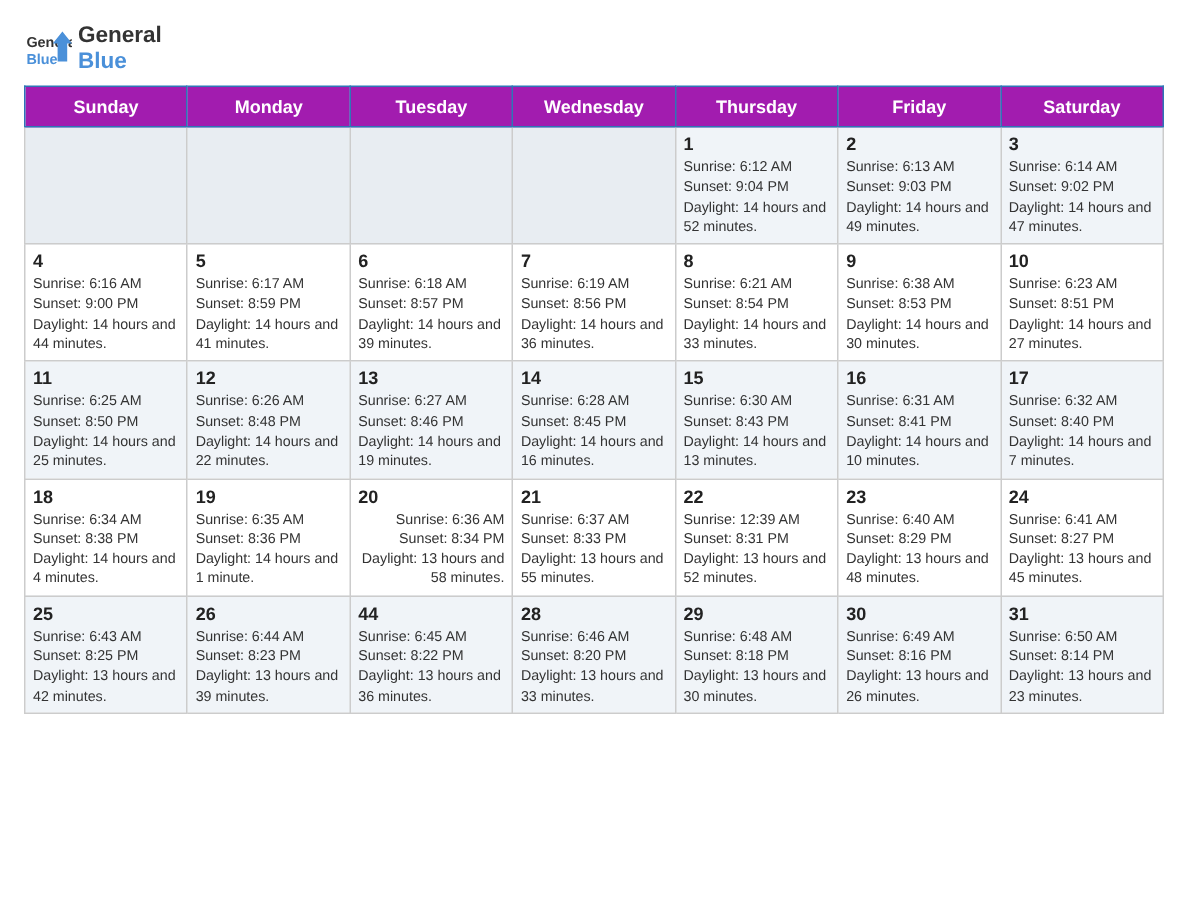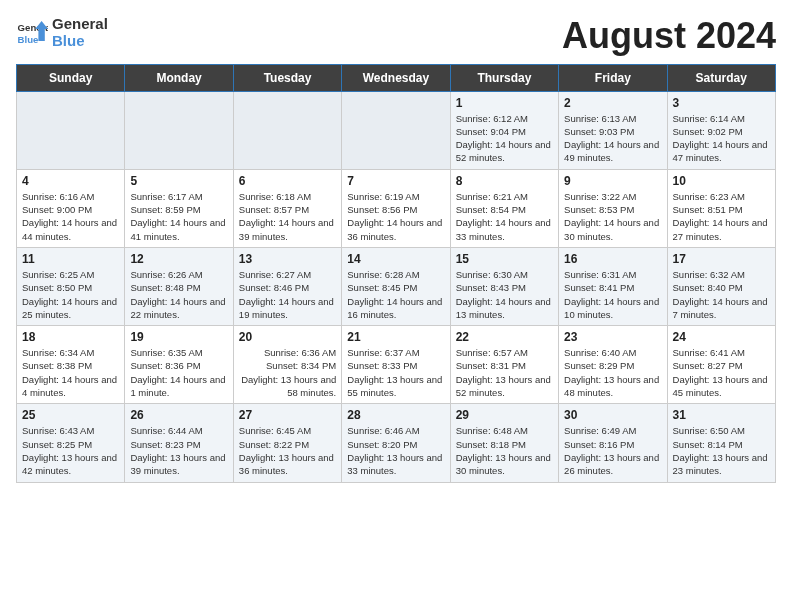--- a/index.html
+++ b/index.html
@@ -36,21 +36,21 @@
     }
     .location {
       font-size: 15px;
       color: #444;
     }
     table {
       width: 100%;
       border-collapse: collapse;
     }
     thead tr th {
-      background: #404040;
+      background: #a21caf;
       color: #fff;
       font-size: 12px;
       font-weight: bold;
       padding: 6px 4px;
       border: 1px solid #2e75b6;
     }
     tbody tr td {
       border: 1px solid #ccc;
       vertical-align: top;
       padding: 4px 5px;
@@ -90,21 +90,20 @@
       <text x="2" y="18" font-size="12" font-weight="bold" fill="#333">General</text>
       <text x="2" y="32" font-size="12" font-weight="bold" fill="#4a90d9">Blue</text>
       <polygon points="32,5 40,15 36,15 36,30 28,30 28,15 24,15" fill="#4a90d9"></polygon>
     </svg>
     <div>
       <div style="font-size:15px; font-weight:bold; color:#333; line-height:1.1;">General</div>
       <div style="font-size:15px; font-weight:bold; color:#4a90d9; line-height:1.1;">Blue</div>
     </div>
   </div>
   <div class="title-block">
-    <div class="month-year">August 2024</div>
   </div>
 </div>
 
 <table>
   <thead>
     <tr id="col-headers">
     <th>Sunday</th>
         <th>Monday</th>
         <th>Tuesday</th>
         <th>Wednesday</th>
@@ -164,21 +163,21 @@
 Daylight: 14 hours and 36 minutes.</div>
         </td>
         <td>
           <span class="day-number">8</span>
           <div class="day-detail" style="white-space: pre-line;">Sunrise: 6:21 AM
 Sunset: 8:54 PM
 Daylight: 14 hours and 33 minutes.</div>
         </td>
         <td>
           <span class="day-number">9</span>
-          <div class="day-detail" style="white-space: pre-line;">Sunrise: 3:22 AM
+          <div class="day-detail" style="white-space: pre-line;">Sunrise: 6:38 AM
 Sunset: 8:53 PM
 Daylight: 14 hours and 30 minutes.</div>
         </td>
         <td>
           <span class="day-number">10</span>
           <div class="day-detail" style="white-space: pre-line;">Sunrise: 6:23 AM
 Sunset: 8:51 PM
 Daylight: 14 hours and 27 minutes.</div>
         </td>
       </tr>
@@ -246,21 +245,21 @@
 Daylight: 13 hours and 58 minutes.</div>
         </td>
         <td>
           <span class="day-number">21</span>
           <div class="day-detail" style="white-space: pre-line;">Sunrise: 6:37 AM
 Sunset: 8:33 PM
 Daylight: 13 hours and 55 minutes.</div>
         </td>
         <td>
           <span class="day-number">22</span>
-          <div class="day-detail" style="white-space: pre-line;">Sunrise: 6:57 AM
+          <div class="day-detail" style="white-space: pre-line;">Sunrise: 12:39 AM
 Sunset: 8:31 PM
 Daylight: 13 hours and 52 minutes.</div>
         </td>
         <td>
           <span class="day-number">23</span>
           <div class="day-detail" style="white-space: pre-line;">Sunrise: 6:40 AM
 Sunset: 8:29 PM
 Daylight: 13 hours and 48 minutes.</div>
         </td>
         <td>
@@ -277,21 +276,21 @@
 Sunset: 8:25 PM
 Daylight: 13 hours and 42 minutes.</div>
         </td>
         <td>
           <span class="day-number">26</span>
           <div class="day-detail" style="white-space: pre-line;">Sunrise: 6:44 AM
 Sunset: 8:23 PM
 Daylight: 13 hours and 39 minutes.</div>
         </td>
         <td>
-          <span class="day-number">27</span>
+          <span class="day-number">44</span>
           <div class="day-detail" style="white-space: pre-line;">Sunrise: 6:45 AM
 Sunset: 8:22 PM
 Daylight: 13 hours and 36 minutes.</div>
         </td>
         <td>
           <span class="day-number">28</span>
           <div class="day-detail" style="white-space: pre-line;">Sunrise: 6:46 AM
 Sunset: 8:20 PM
 Daylight: 13 hours and 33 minutes.</div>
         </td>

